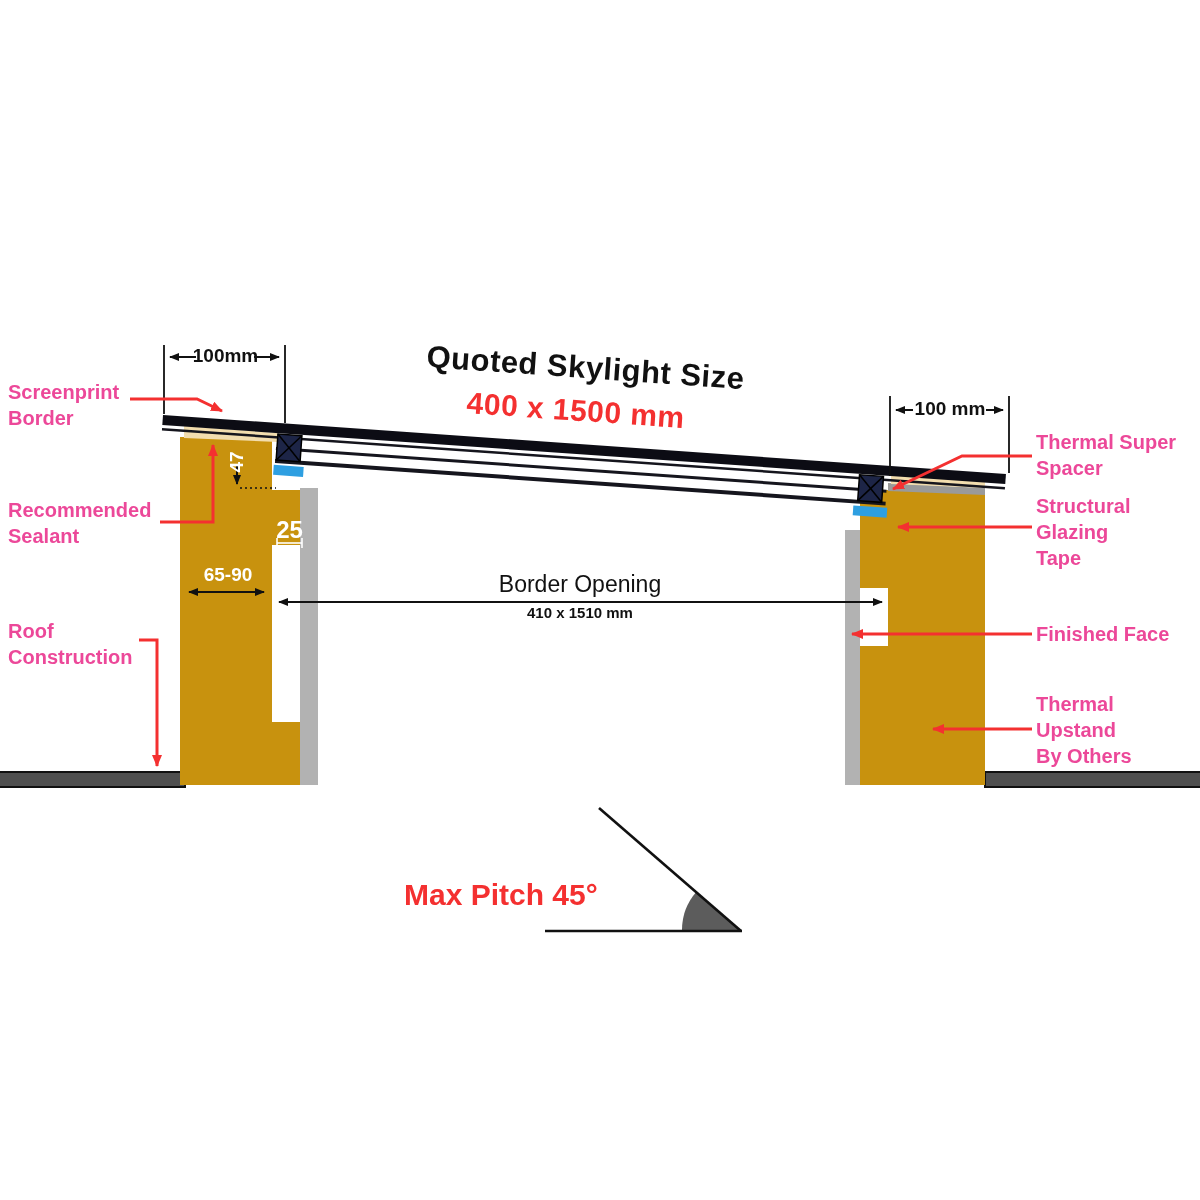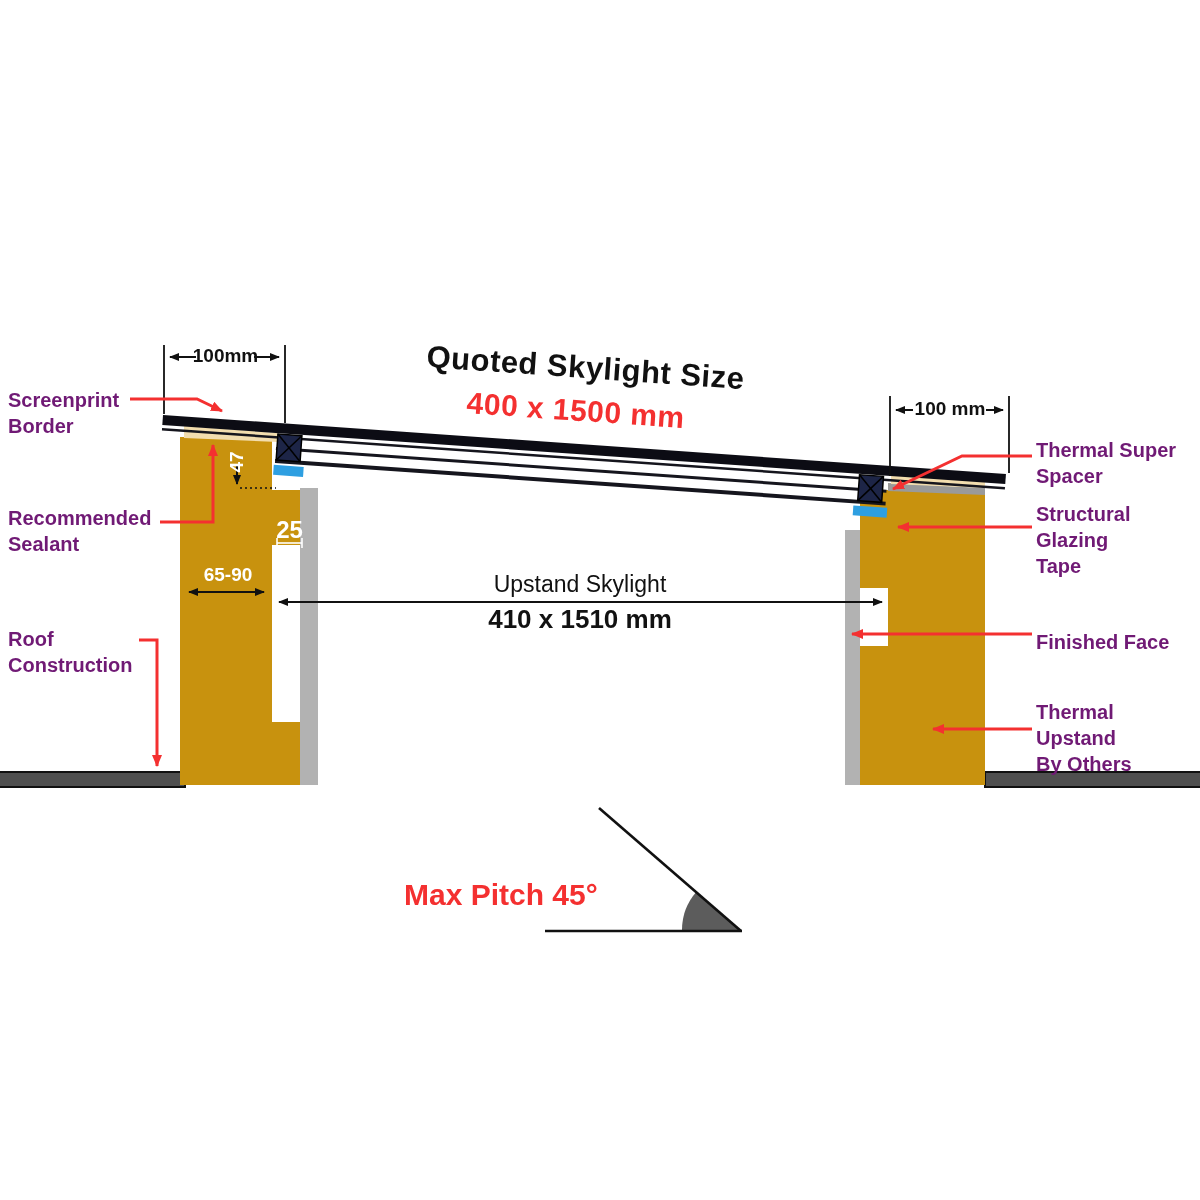--- a/index.html
+++ b/index.html
@@ -2,27 +2,27 @@
 <html><head>
 <meta charset="utf-8">
 <style>
   html,body{margin:0;padding:0;background:#fff;}
   #stage{
     position:relative;width:1200px;height:1200px;background:#ffffff;
     font-family:"Liberation Sans", sans-serif;overflow:hidden;
   }
   #diagram-svg{position:absolute;left:0;top:0;}
   .txt{position:absolute;color:#111;}
-  .callout{font-size:20px;font-weight:bold;line-height:26px;color:#701a75;margin-top:8px;}
+  .callout{font-size:20px;font-weight:bold;line-height:26px;color:#ec4899;}
   .dim{font-size:19px;font-weight:bold;text-align:center;}
   .dim-white{color:#ffffff;}
   .title-main{font-size:31px;font-weight:bold;letter-spacing:.5px;transform-origin:0 0;}
   .title-size{font-size:30px;font-weight:bold;color:#f43030;transform-origin:0 0;letter-spacing:.5px;}
   .opening-label{font-size:23px;font-weight:normal;text-align:center;}
-  .opening-size{font-size:26px;font-weight:bold;text-align:center;}
+  .opening-size{font-size:15px;font-weight:bold;text-align:center;}
   .pitch{font-size:30px;font-weight:bold;color:#f43030;}
   .rot-4{transform:rotate(4deg);}
   .rot-n90{transform:rotate(-90deg);}
 </style>
 </head>
 <body>
 
 <div id="stage">
 
   <svg id="diagram-svg" width="1200" height="1200" viewBox="0 0 1200 1200">
@@ -104,21 +104,21 @@
   <div class="txt title-main rot-4" style="left:428px;top:339px;">Quoted Skylight Size</div>
   <div class="txt title-size rot-4" style="left:468px;top:386px;">400 x 1500 mm</div>
 
   <div class="txt dim" style="left:183px;top:345px;width:85px;">100mm</div>
   <div class="txt dim" style="left:903px;top:398px;width:94px;">100 mm</div>
 
   <div class="txt dim dim-white rot-n90" style="left:219px;top:451px;width:36px;">47</div>
   <div class="txt dim dim-white" style="left:276px;top:516px;width:27px;font-size:24px;">25</div>
   <div class="txt dim dim-white" style="left:190px;top:564px;width:76px;">65-90</div>
 
-  <div class="txt opening-label" style="left:455px;top:571px;width:250px;">Upstand Skylight</div>
+  <div class="txt opening-label" style="left:455px;top:571px;width:250px;">Border Opening</div>
   <div class="txt opening-size" style="left:455px;top:604px;width:250px;">410 x 1510 mm</div>
 
   <div class="txt callout" style="left:8px;top:379px;">
     <div>Screenprint</div>
     <div>Border</div>
   </div>
   <div class="txt callout" style="left:8px;top:497px;">
     <div>Recommended</div>
     <div>Sealant</div>
   </div>

